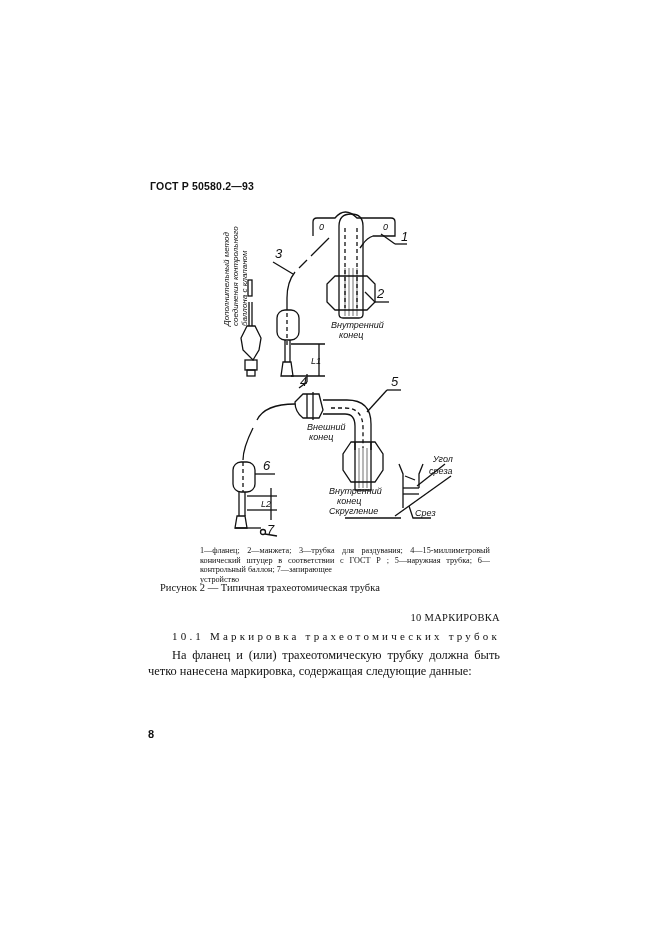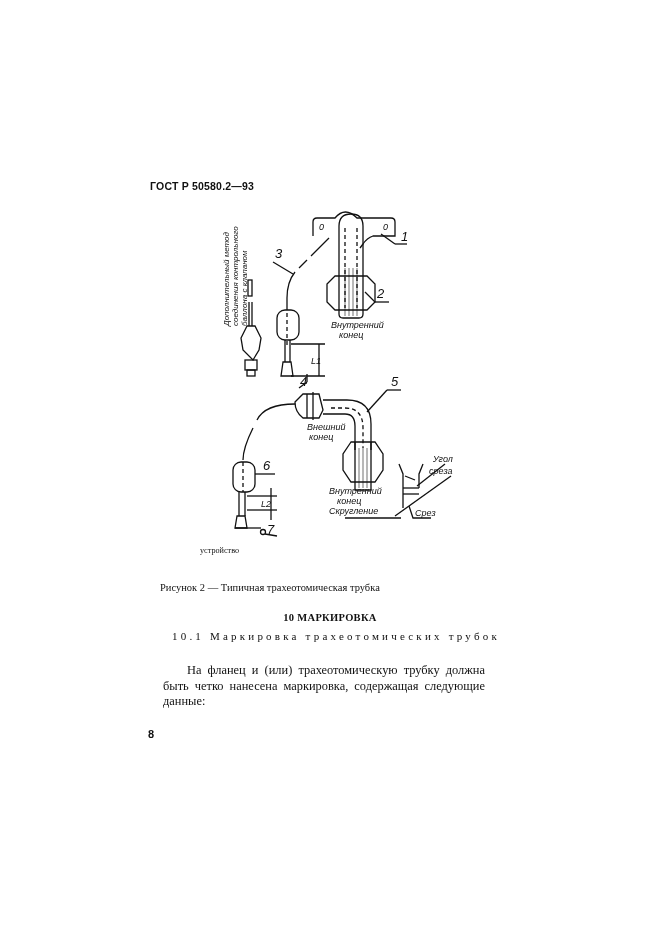--- a/index.html
+++ b/index.html
@@ -5,25 +5,25 @@
   html, body { margin: 0; padding: 0; background: #ffffff; }
   body { width: 661px; height: 935px; position: relative; overflow: hidden;
          font-family: "Liberation Serif", "DejaVu Serif", serif; color: #111; }
   .abs { position: absolute; }
   .header { left: 150px; top: 180px; font-family: "Liberation Sans", "DejaVu Sans", sans-serif;
             font-weight: bold; font-size: 10.5px; letter-spacing: 0.2px; text-align: right; }
   .figure { left: 195px; top: 198px; width: 300px; height: 340px; }
   .legend { left: 200px; top: 546px; width: 290px; font-size: 8.2px; line-height: 9.6px; text-align: justify; }
   .legend .last { text-align: left; display: block; }
   .caption { left: 160px; top: 582px; width: 340px; text-align: left; font-size: 10.5px; }
-  .section-title { left: 160px; top: 612px; width: 340px; text-align: center; font-weight: bold;
+  .section-title { left: 160px; top: 612px; width: 340px; text-align: right; font-weight: normal;
                    font-size: 10.5px; letter-spacing: 0.3px; }
   .subsection { left: 172px; top: 630px; font-size: 11px; letter-spacing: 3.2px; }
   .para { left: 148px; width: 352px; font-size: 12.4px; line-height: 15.6px; text-align: justify; }
-  .para p { margin: 15px; }
+  .para p { margin: 0; }
   .indent { text-indent: 24px; }
   .pagenum { left: 148px; top: 728px; font-weight: bold; font-size: 11px; font-family: "Liberation Sans", sans-serif; }
   svg text { font-family: "Liberation Sans", "DejaVu Sans", sans-serif; font-style: italic; }
 </style>
 </head>
 <body>
 
 <div class="abs header">ГОСТ Р 50580.2—93</div>
 
 <div class="abs figure">
@@ -127,20 +127,21 @@
       <text x="234" y="276" font-size="9" fill="#111" stroke="none">среза</text>
       <line x1="150" y1="320" x2="206" y2="320"></line>
       <text x="134" y="316" font-size="9" fill="#111" stroke="none">Скругление</text>
       <path d="M214 308 L218 320 L236 320"></path>
       <text x="220" y="318" font-size="9" fill="#111" stroke="none">Срез</text>
     </g>
   </svg>
 </div>
 
 <div class="abs legend">
+  <span>1—фланец; 2—манжета; 3—трубка для раздувания; 4—15-миллиметровый конический штуцер в соответствии с ГОСТ Р ; 5—наружная трубка; 6—контрольный баллон; 7—запирающее</span>
   <span class="last">устройство</span>
 </div>
 
 <div class="abs caption">Рисунок 2 — Типичная трахеотомическая трубка</div>
 
 <div class="abs section-title">10 МАРКИРОВКА</div>
 
 <div class="abs subsection">10.1 Маркировка трахеотомических трубок</div>
 
 <div class="abs para" style="top:648px;">

